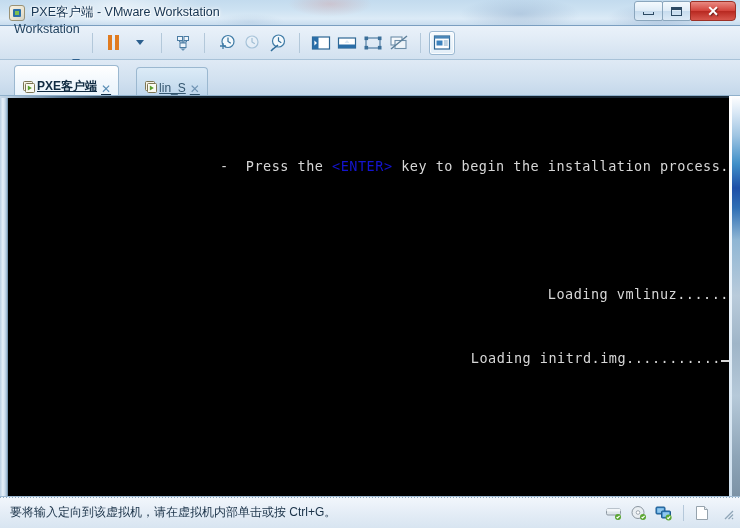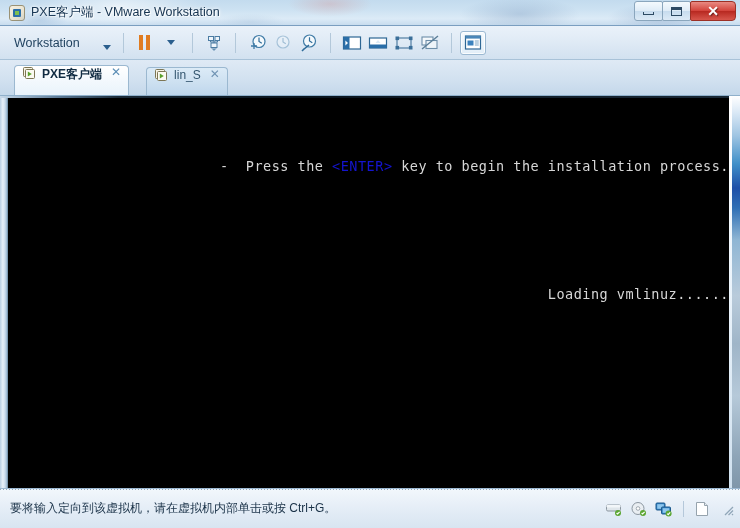--- a/index.html
+++ b/index.html
@@ -110,20 +110,21 @@
     align-items: center;
     padding-left: 12px;
   }
 
   .tb-menu {
     font-size: 12.5px;
     color: #1c3e5c;
     padding: 3px 4px 3px 2px;
     display: flex; align-items: flex-end; gap: 23px;
     cursor: default;
+    flex-direction: column;
   }
   .caret-dn {
     width: 0; height: 0;
     border-left: 4px solid transparent;
     border-right: 4px solid transparent;
     border-top: 5px solid #2b5f8e;
   }
 
   .tb-sep {
     width: 1px; height: 20px;
@@ -164,28 +165,29 @@
     top: 60px; left: 0;
     width: 740px; height: 36px;
     background: linear-gradient(180deg,#dfeaf5 0%, #d2e1f0 55%, #c4d8ea 100%);
     border-bottom: 1px solid #8fb0cb;
     padding-left: 14px;
     display: flex;
     align-items: flex-end;
   }
   .tab {
     height: 28px;
-    display: flex; align-items: flex-start; gap: 5px;
+    display: flex; align-items: flex-end; 
     padding: 0 7px 0 7px;
     font-size: 12px;
     border: 1px solid #9bb8d0;
     border-bottom: none;
     border-radius: 4px 4px 0 0;
     position: relative;
     color: #18354f;
+    text-decoration: underline;
   }
   .tab.active {
     background: linear-gradient(180deg,#ffffff 0%, #f2f8fd 55%, #e9f3fb 100%);
     font-weight: bold;
     z-index: 3;
     height: 30px;
     color: #102b42;
   }
   .tab.inactive {
     background: linear-gradient(180deg,#dcebf7 0%, #cbdff0 60%, #bed6ec 100%);
@@ -258,21 +260,21 @@
     height: 2px;
     background: #d6d6d6;
     vertical-align: baseline;
     margin-bottom: 1px;
   }
 
   
   .statusbar {
     position: absolute;
     left: 0; bottom: 0;
-    width: 740px; height: 40px;
+    width: 740px; height: 32px;
     background: linear-gradient(180deg,#f2f7fc 0%, #e6eef7 45%, #d8e5f1 100%);
     border-top: 1px solid #9db9d2;
     display: flex;
     align-items: center;
     padding: 0 4px 0 10px;
   }
   .status-text {
     font-size: 12px;
     color: #1a3248;
     flex: 1;
@@ -460,20 +462,21 @@
     <div class="vm-top-edge"></div>
     <div class="vm-right-edge"></div>
 
     <div class="term">
       <div class="term-line"><span>  -  Press the </span><span class="enter-kw">&lt;ENTER&gt;</span><span> key to begin the installation process.</span></div>
 
       <div class="blank-line"></div>
 
       <div class="term-line">Loading vmlinuz......</div>
 
+      <div class="term-line"><span>Loading initrd.img...........</span><span class="cursor-blk"></span></div>
     </div>
   </div>
 
   <div class="statusbar">
     <div class="dotted-top"></div>
 
     <div class="status-text">要将输入定向到该虚拟机，请在虚拟机内部单击或按 Ctrl+G。</div>
 
     <div class="status-icons">
 

